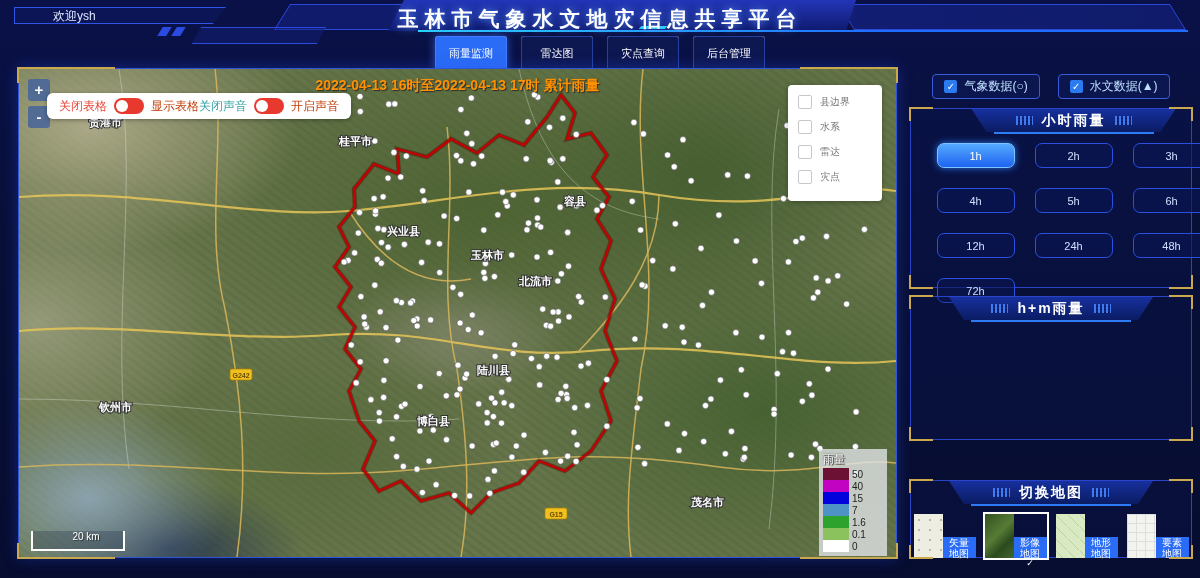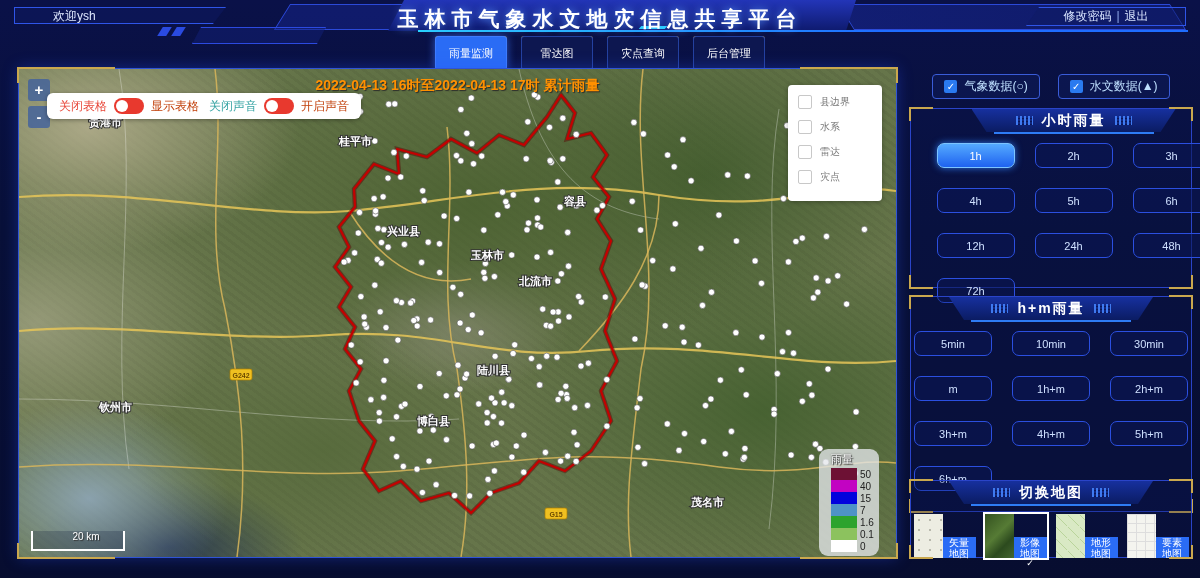--- a/index.html
+++ b/index.html
@@ -42,30 +42,30 @@
       radial-gradient(ellipse 160px 95px at 50% 53%,rgba(154,151,134,.75),transparent 70%),
       radial-gradient(ellipse 200px 140px at 8% 88%,rgba(143,167,184,.9),transparent 70%),
       radial-gradient(ellipse 180px 90px at 17% 98%,rgba(36,52,79,.95),transparent 75%),
       repeating-linear-gradient(37deg,rgba(0,0,0,.05) 0 3px,transparent 3px 7px);}
   #map-svg{position:absolute;left:0;top:0;}
   .city-label{font-size:11px;fill:#ffffff;paint-order:stroke;stroke:#333;stroke-width:2px;font-weight:bold;}
   .badge-text{font-size:7px;fill:#6b4a00;font-weight:bold;}
   .period{position:absolute;left:0;right:0;top:8px;text-align:center;color:#ff9000;font-size:14px;font-weight:bold;text-shadow:1px 1px 1px rgba(40,40,40,.9);}
   .zoomctl{position:absolute;left:9px;top:10px;display:flex;flex-direction:column;gap:5px;}
   .zbtn{width:22px;height:22px;border:none;border-radius:3px;background:rgba(64,96,158,.8);color:#fff;font-size:15px;font-weight:bold;line-height:20px;cursor:pointer;font-family:inherit;}
-  .togglebar{position:absolute;left:28px;top:24px;height:26px;background:#fff;border-radius:6px;box-shadow:0 1px 4px rgba(0,0,0,.35);display:flex;align-items:center;gap:10px;padding:0 12px;font-size:12px;}
+  .togglebar{position:absolute;left:28px;top:24px;height:26px;background:#fff;border-radius:6px;box-shadow:0 1px 4px rgba(0,0,0,.35);display:flex;align-items:center;padding:0 12px;font-size:12px;}
   .tgl-group{display:inline-flex;align-items:center;gap:7px;}
   .tgl-on{color:#c2410c;}
   .pill{position:relative;width:30px;height:16px;border-radius:9px;background:#e8392e;cursor:pointer;display:inline-block;}
   .knob{position:absolute;left:2px;top:2px;width:12px;height:12px;border-radius:50%;background:#fff;}
   .layerbox{position:absolute;left:769px;top:16px;width:94px;background:#fff;border-radius:4px;box-shadow:0 1px 5px rgba(0,0,0,.3);padding:10px 10px 6px 10px;box-sizing:border-box;}
   .layer-row{display:flex;align-items:center;gap:8px;margin-bottom:11px;cursor:pointer;}
   .cb-empty{width:12px;height:12px;border:1px solid #c8c8c8;border-radius:2px;background:#fff;flex:none;}
   .layer-label{color:#777;font-size:10px;}
-  .legend{position:absolute;left:800px;top:380px;width:60px;background:rgba(228,231,235,.78);padding:3px 4px 4px 12px;box-sizing:border-box;border-radius:9px;}
+  .legend{position:absolute;left:800px;top:380px;width:68px;background:rgba(228,231,235,.78);padding:3px 4px 4px 4px;box-sizing:border-box;border-radius:0;}
   .lg-title{color:#fff;font-size:11px;text-shadow:0 0 2px #333,1px 1px 1px #333;margin-bottom:1px;}
   .lg-row{display:flex;align-items:center;height:12px;}
   .lg-swatch{width:26px;height:12px;flex:none;}
   .lg-val{font-size:10px;color:#222;margin-left:3px;}
   .scalebar{position:absolute;left:12px;top:462px;width:74px;height:18px;border-left:2px solid #fff;border-right:2px solid #fff;border-bottom:2px solid #fff;color:#fff;font-size:10px;text-align:center;text-shadow:1px 1px 1px #333;background:rgba(20,30,60,.25);padding-left:16px;}
 
   
   .corner{position:absolute;width:22px;height:12px;pointer-events:none;}
   .corner.tl{left:-2px;top:-2px;border-top:2px solid #caa84e;border-left:2px solid #caa84e;}
   .corner.tr{right:-2px;top:-2px;border-top:2px solid #caa84e;border-right:2px solid #caa84e;}
@@ -106,23 +106,20 @@
     <div class="band-wing wing-l"></div>
     <div class="band-wing wing-r"></div>
     <div class="band-core"></div>
     <div class="cyan-line"></div>
     <div class="cyan-nub"></div>
     <h1 class="page-title">玉林市气象水文地灾信息共享平台</h1>
     <div class="welcome-box">欢迎ysh</div>
     <div class="slash" style="left:160px;"></div>
     <div class="slash" style="left:174px;"></div>
     <div class="trap-deco" style="left:192px;"></div>
-    <div class="account-box">
-      <span>修改密码</span><span class="sep">|</span><span>退出</span>
-    </div>
     <nav id="nav">
         <button class="nav-btn active">雨量监测</button>
         <button class="nav-btn">雷达图</button>
         <button class="nav-btn">灾点查询</button>
         <button class="nav-btn">后台管理</button>
       </nav>
   </header>
 
   <div class="map-panel gold gold-big">
     <div class="map-bg"></div>
@@ -545,39 +542,27 @@
           <button class="rain-btn">24h</button>
           <button class="rain-btn">48h</button>
           <button class="rain-btn">72h</button>
         </div>
     <i class="corner tl"></i>
         <i class="corner tr"></i>
         <i class="corner bl"></i>
         <i class="corner br"></i>
       </section>
 
-    <section class="panel gold" style="top:228px;height:216px;">
+    <section class="panel gold" style="top:228px;height:144px;">
       <div class="sec-hd-wrap">
         <span class="dots"></span>
         <span class="sec-hd">h+m雨量</span>
         <span class="dots"></span>
       </div>
       <div class="sec-line"></div>
-      <div class="grid" id="grid-hm">
-          <button class="rain-btn">5min</button>
-          <button class="rain-btn">10min</button>
-          <button class="rain-btn">30min</button>
-          <button class="rain-btn">m</button>
-          <button class="rain-btn">1h+m</button>
-          <button class="rain-btn">2h+m</button>
-          <button class="rain-btn">3h+m</button>
-          <button class="rain-btn">4h+m</button>
-          <button class="rain-btn">5h+m</button>
-          <button class="rain-btn">6h+m</button>
-        </div>
     <i class="corner tl"></i>
         <i class="corner tr"></i>
         <i class="corner bl"></i>
         <i class="corner br"></i>
       </section>
 
     <section class="panel gold" style="top:412px;height:78px;">
       <div class="sec-hd-wrap">
         <span class="dots"></span>
         <span class="sec-hd">切换地图</span>

